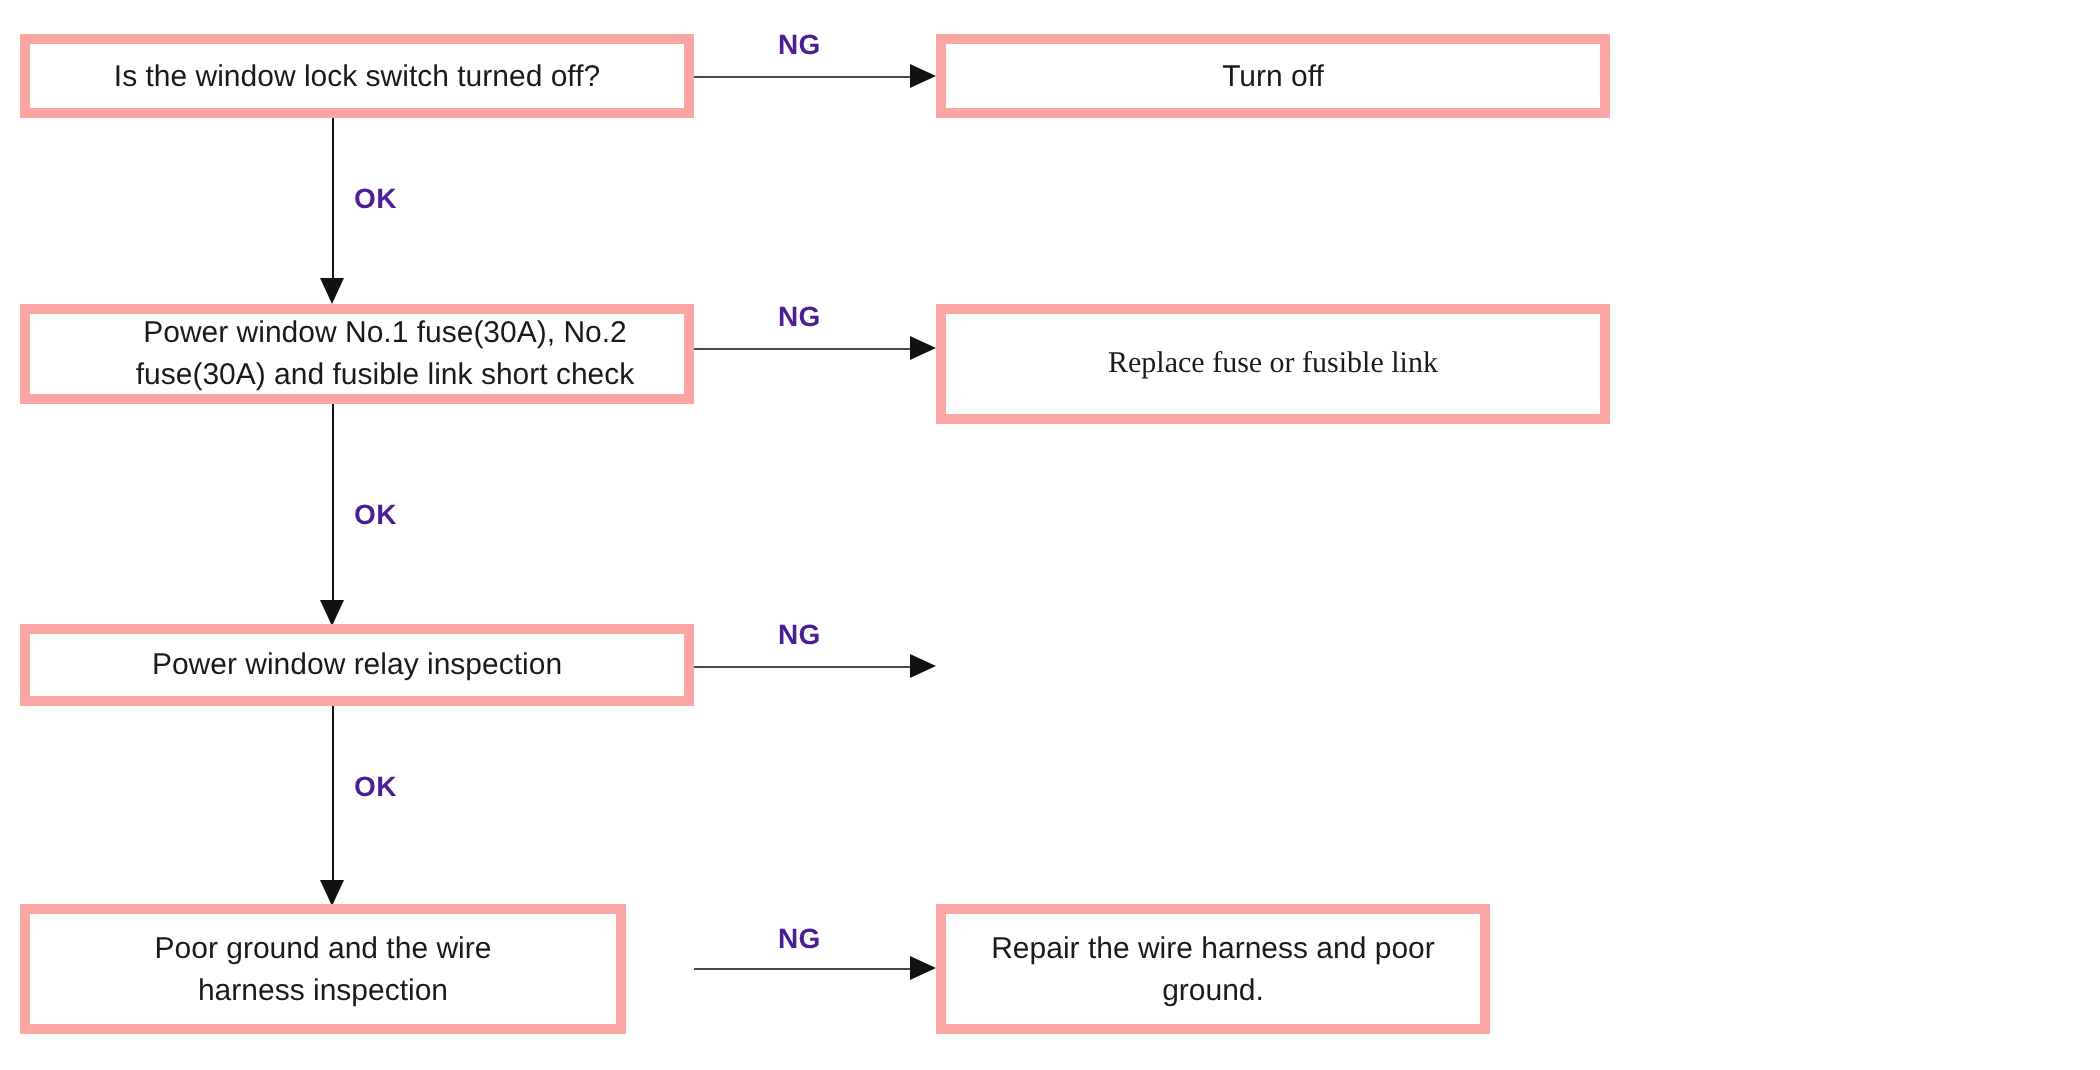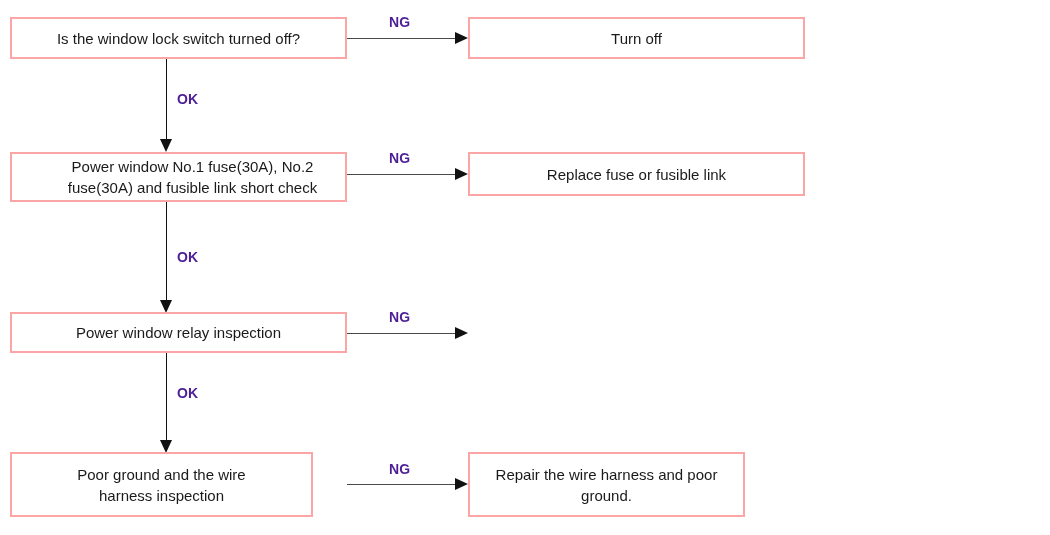--- a/index.html
+++ b/index.html
@@ -15,21 +15,21 @@
     overflow: hidden;
   }
   #flowchart {
     position: relative;
     width: 1050px;
     height: 535px;
   }
   .node {
     position: absolute;
     box-sizing: border-box;
-    border: 2px solid #fca5a5;
+    border: 5px solid #fca5a5;
     background: #ffffff;
     display: flex;
     align-items: center;
     font-size: 15px;
     line-height: 21px;
     color: #1a1a1a;
   }
   .node .node-label {
     display: block;
     width: 100%;
@@ -98,21 +98,21 @@
 
   <div class="node leftpad" style="left:10px; top:152px; width:337px; height:50px;">
     <span class="node-label">Power window No.1 fuse(30A), No.2
 fuse(30A) and fusible link short check</span>
   </div>
 
   <div class="hline" style="left:347px; top:174px; width:110px;"></div>
   <div class="arrow-right" style="left:455px; top:168px;"></div>
   <div class="edge-label" style="left:389px; top:150px;">NG</div>
 
-  <div class="node center" style="left:468px; top:152px; width:337px; height:44px;">
+  <div class="node center" style="left:468px; top:152px; width:337px; height:60px;font-family:Liberation Serif, serif;">
     <span class="node-label">Replace fuse or fusible link</span>
   </div>
 
   <div class="vline" style="left:166px; top:202px; height:98px;"></div>
   <div class="arrow-down" style="left:160px; top:300px;"></div>
   <div class="edge-label" style="left:177px; top:249px;">OK</div>
 
   <div class="node center" style="left:10px; top:312px; width:337px; height:41px;">
     <span class="node-label">Power window relay inspection</span>
   </div>

